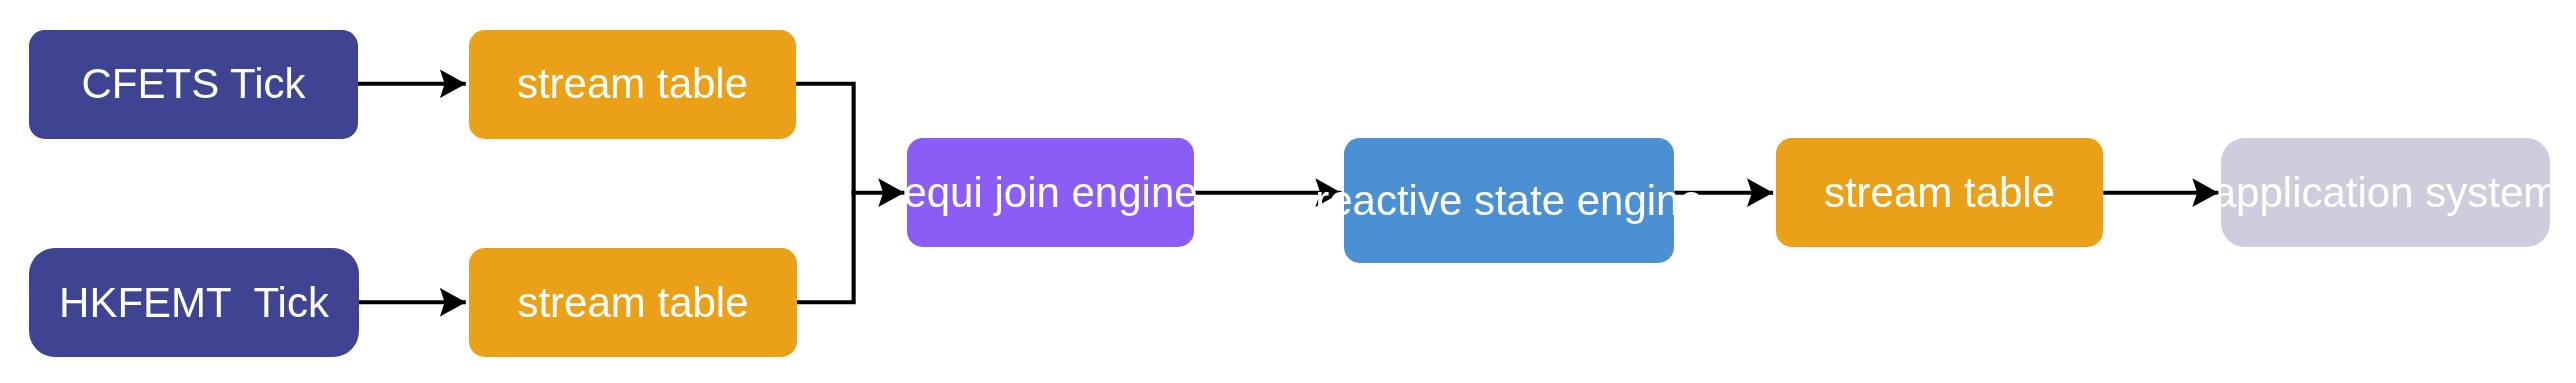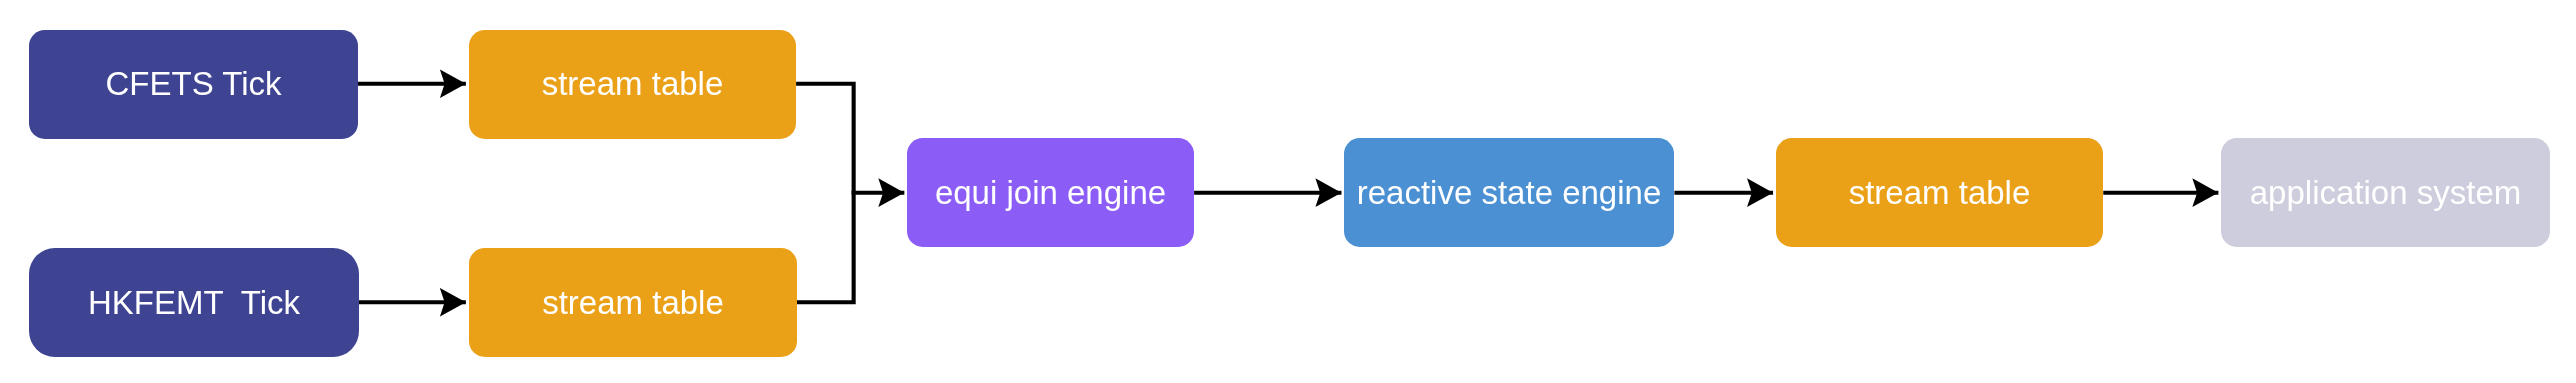--- a/index.html
+++ b/index.html
@@ -15,33 +15,33 @@
     font-family: "Liberation Sans", sans-serif;
     overflow: hidden;
   }
   .node {
     position: absolute;
     border-radius: 15.8px;
     display: flex;
     align-items: center;
     justify-content: center;
     color: #ffffff;
-    font-size: 33px;
+    font-size: 42px;
     white-space: pre;
     text-align: center;
   }
   
   #n-cfets     { left: 29px;   top: 29.5px;  width: 329px; height: 109px; }
   #n-st1       { left: 469px;  top: 29.5px;  width: 327px; height: 109px; }
   #n-hkfemt    { left: 29px;   top: 248px; width: 330px; height: 109px; border-radius: 26px; }
   #n-st2       { left: 469px;  top: 248px; width: 328px; height: 109px; }
   #n-equi      { left: 907px; top: 138px; width: 287px; height: 109px; }
-  #n-reactive  { left: 1344px; top: 138px; width: 330px; height: 109px; }
+  #n-reactive  { left: 1344px; top: 138px; width: 330px; height: 125px; }
   #n-st3       { left: 1776px; top: 138px; width: 327px; height: 109px; }
-  #n-app      { left: 2221px; top: 138px; width: 329px; height: 109px; }
+  #n-app      { left: 2221px; top: 138px; width: 329px; height: 109px; border-radius: 24px; }
   .connectors {
     position: absolute;
     left: 0; top: 0;
     width: 2576px;
     height: 384px;
     pointer-events: none;
   }
   .connectors path, .connectors polyline {
     fill: none;
     stroke: #000000;

